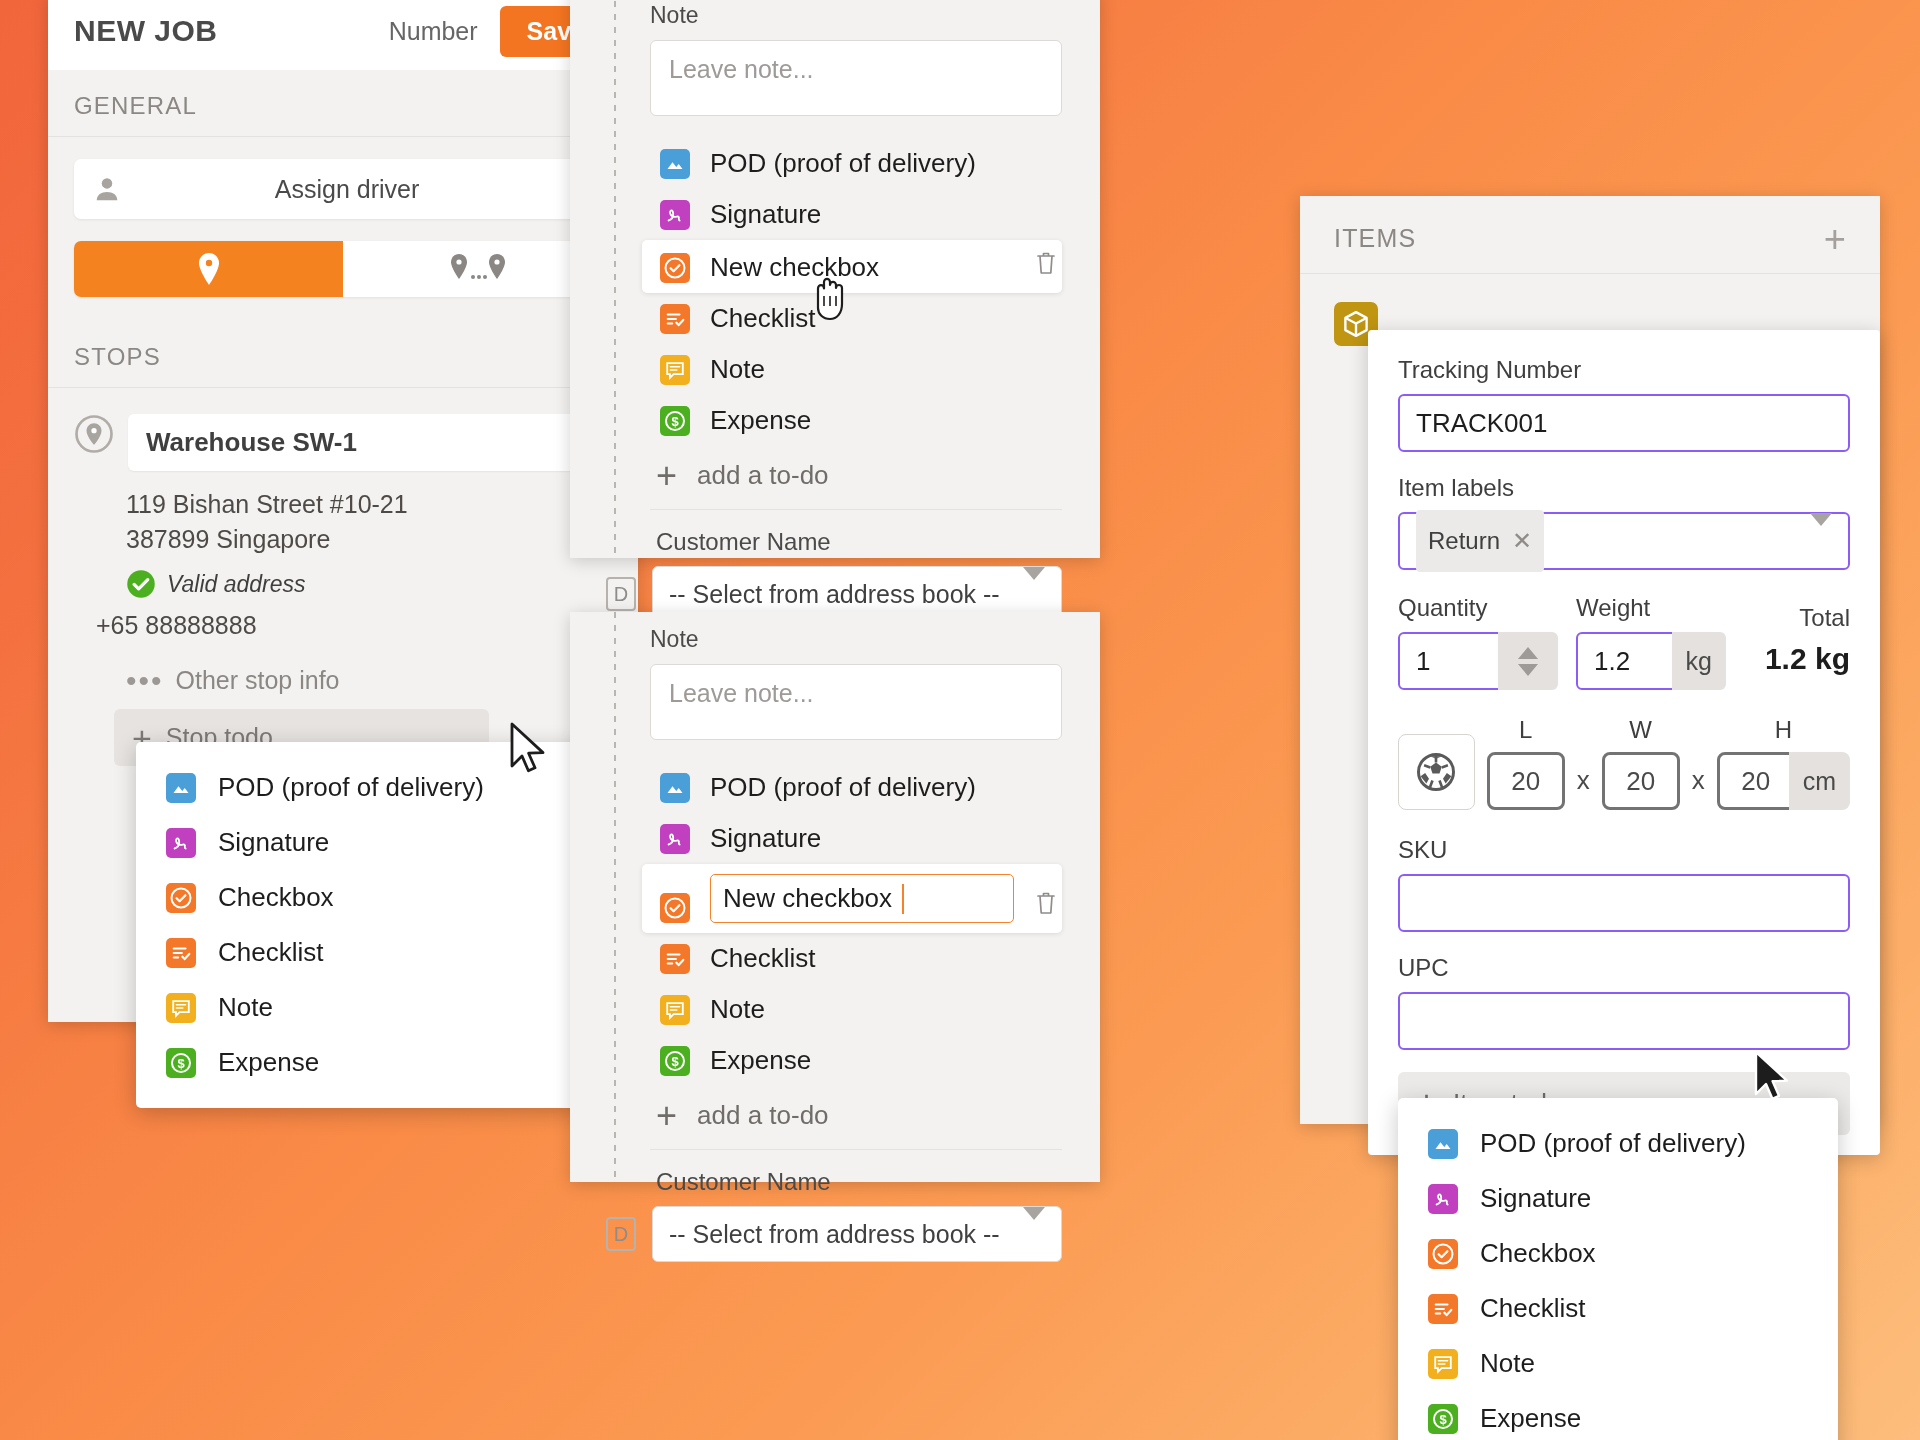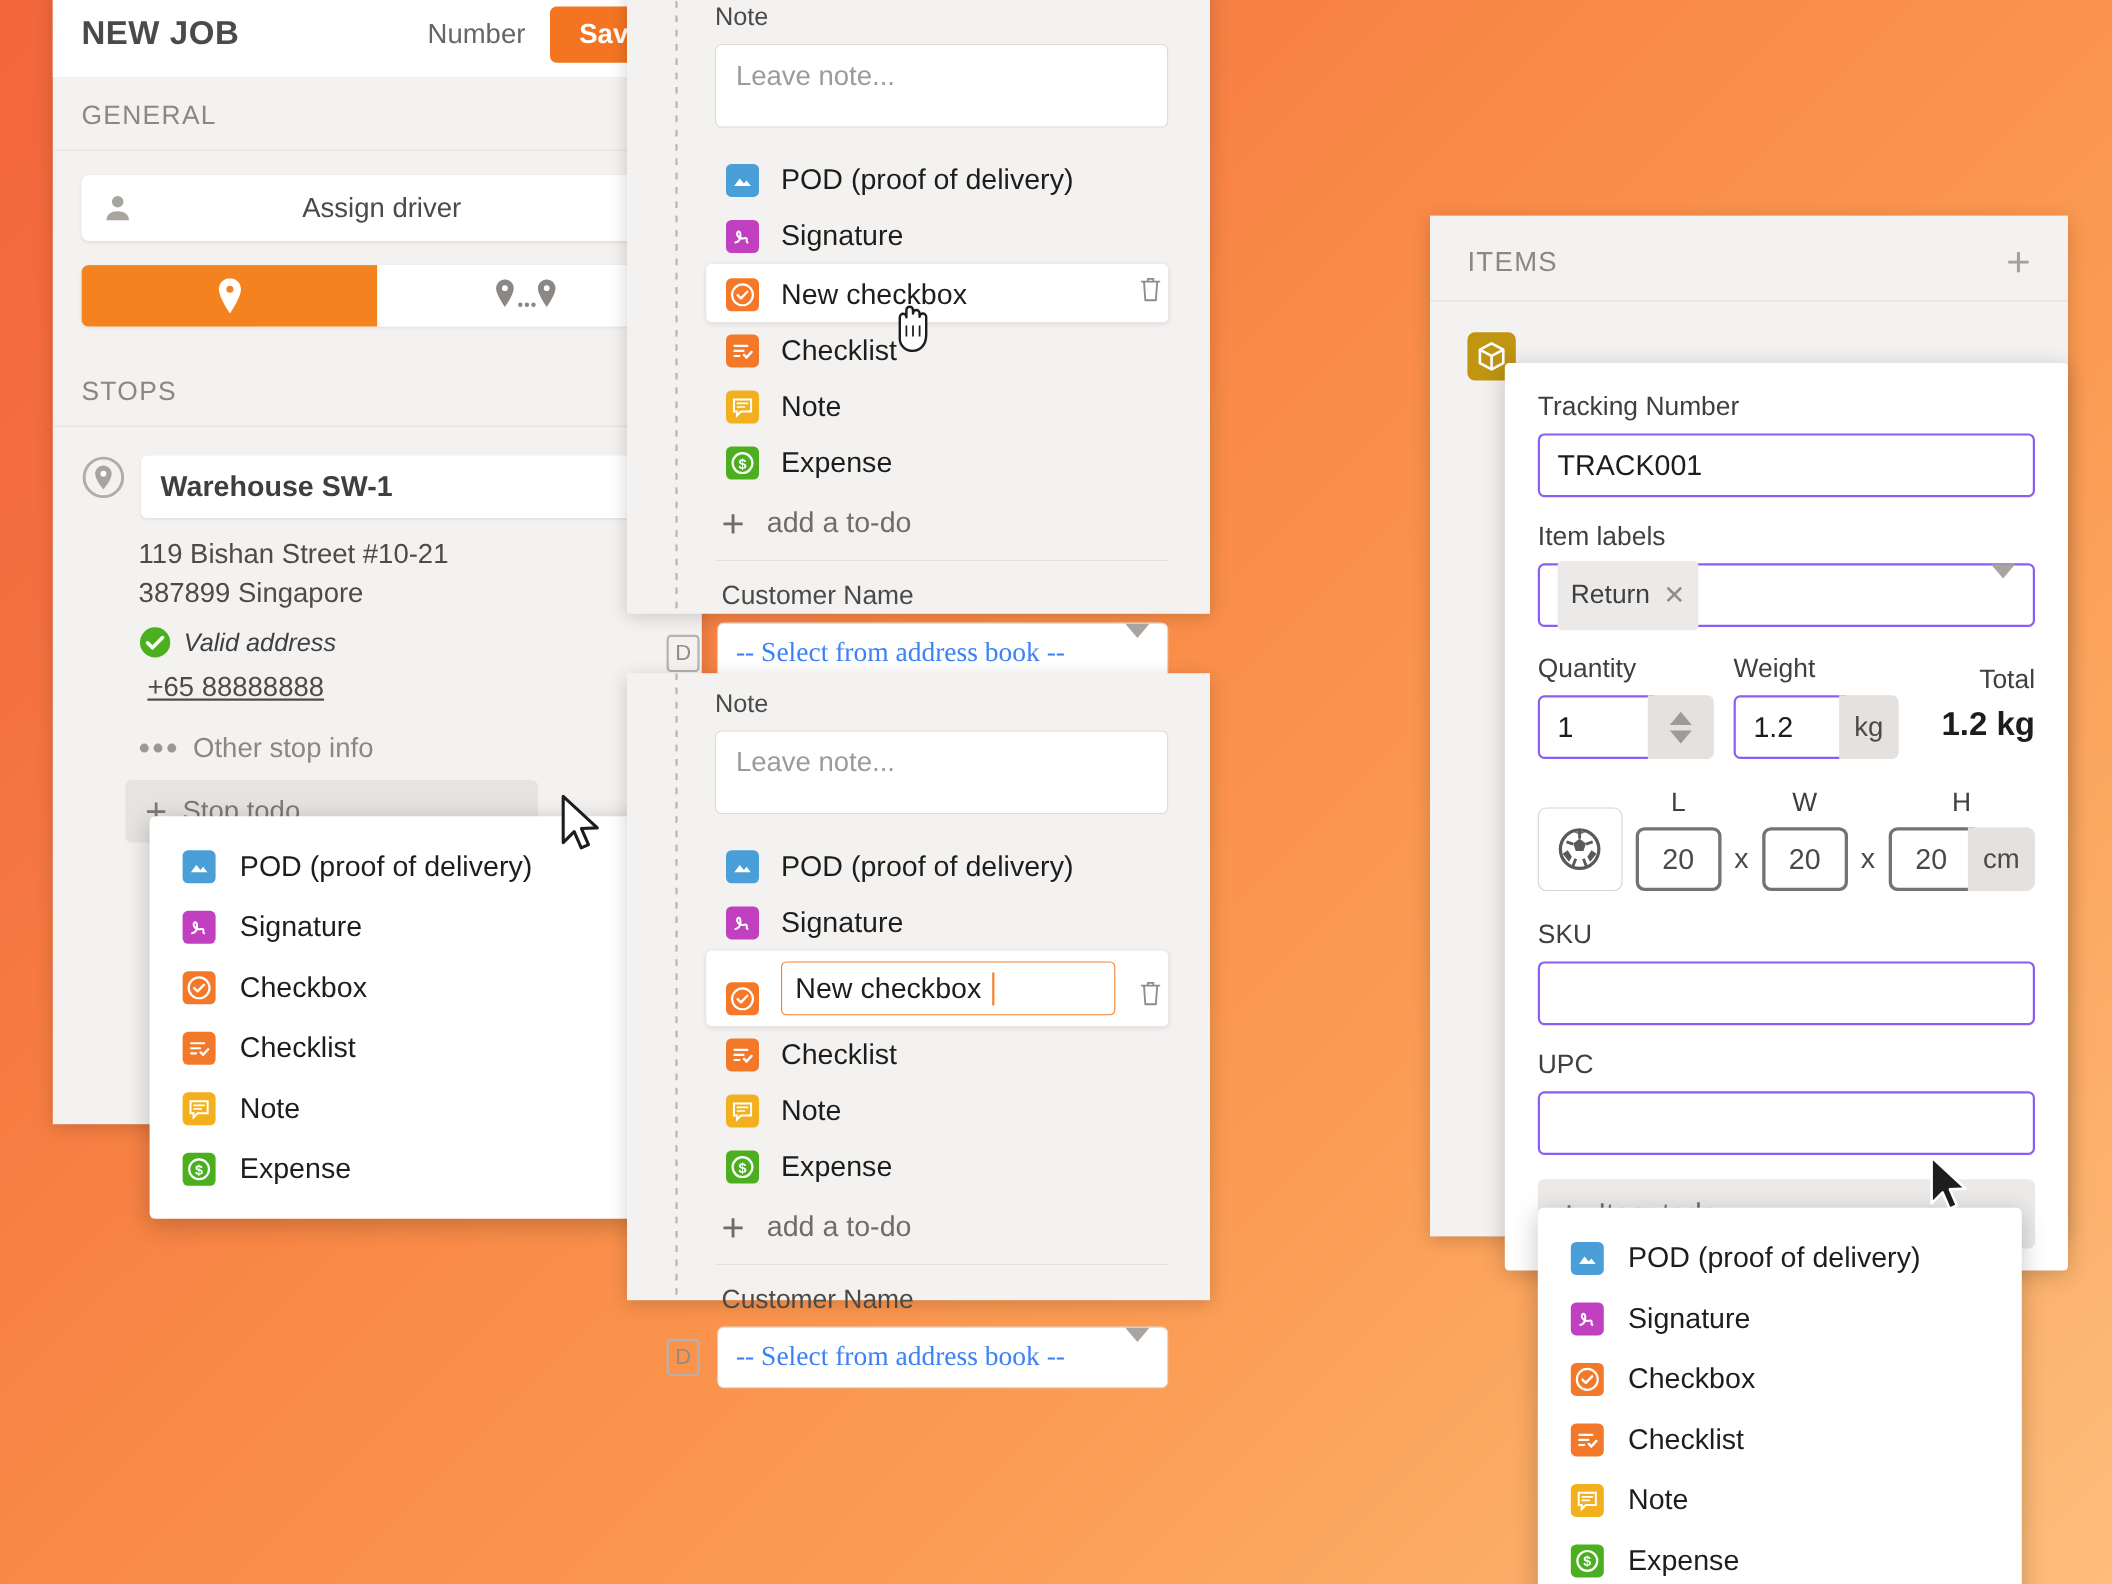--- a/index.html
+++ b/index.html
@@ -29,21 +29,21 @@
          box-shadow: 0 1px 3px rgba(0,0,0,.07); }
   .seg-item { flex: 1; display: flex; align-items: center; justify-content: center; background: #fff; }
   .seg-item.active { background: #f4831f; }
   .stop-card { padding: 26px; }
   .stop-row { display: flex; align-items: flex-start; }
   .stop-name { flex: 1; background: #fff; border-radius: 6px; padding: 13px 18px; font-size: 26px;
                font-weight: bold; color: #3f3f3f; box-shadow: 0 1px 2px rgba(0,0,0,.06); margin-left: 14px; }
   .stop-addr { font-size: 25px; color: #4d4a47; line-height: 35px; margin: 16px 0 0 52px; }
   .valid-row { display: flex; align-items: center; margin: 12px 0 0 52px; gap: 11px; }
   .valid-txt { font-size: 23px; font-style: italic; color: #3f3f3f; }
-  .phone { font-size: 25px; color: #4d4a47; margin: 12px 0 0 60px; text-decoration: underline; }
+  .phone { font-size: 25px; color: #4d4a47; margin: 12px 0 0 22px; }
   .other-info { display: flex; align-items: center; gap: 12px; margin: 26px 0 0 52px;
                 font-size: 25px; color: #8a8784; }
   .stop-todo { margin: 14px 0 0 40px; background: #e6e3e0; border-radius: 6px; padding: 14px 18px;
                display: flex; align-items: center; gap: 14px; font-size: 25px; color: #7c7976; width: 375px; }
 
   
   .dropdown { position: absolute; background: #fff; border-radius: 5px;
               box-shadow: 0 5px 22px rgba(0,0,0,.22); padding: 18px 0; }
   .dd-item { display: flex; align-items: center; gap: 22px; padding: 12px 30px; font-size: 26px; color: #1d1d1d; }
 
@@ -79,21 +79,21 @@
   .edit-input { flex: 1; border: 1.5px solid #f4832c; border-radius: 5px; background: #fff;
                 padding: 8px 12px; font-size: 26px; color: #1d1d1d; display: flex; align-items: center; }
   .caret { display: inline-block; width: 2px; height: 30px; background: #f4832c; margin-left: 10px; }
   .addtodo { display: flex; align-items: center; gap: 20px; padding: 14px 0 18px 6px;
              font-size: 26px; color: #6f6c69; border-bottom: 1px solid #e4e1de; }
   .cust-label { font-size: 24px; color: #4a4a4a; margin: 18px 0 10px 6px; }
   .cust-row { display: flex; align-items: center; gap: 16px; margin-left: -44px; }
   .dbadge { width: 30px; height: 34px; border: 2px solid #b6b2ae; border-radius: 4px; color: #8f8c89;
             font-size: 20px; display: flex; align-items: center; justify-content: center; flex: none; }
   .select { flex: 1; background: #fff; border: 1px solid #ddd9d5; border-radius: 6px; height: 56px;
-            display: flex; align-items: center; padding: 0 16px; font-size: 25px; color: #3b82f6; font-family: Liberation Serif, serif; }
+            display: flex; align-items: center; padding: 0 16px; font-size: 25px; color: #404040; }
   .select .car { margin-left: auto; }
   .caret-dn { width: 0; height: 0; border-left: 11px solid transparent; border-right: 11px solid transparent;
               border-top: 13px solid #a8a4a0; }
 
   
   #right-panel { left: 1300px; top: 196px; width: 580px; height: 928px; }
   .rp-head { display: flex; align-items: center; padding: 28px 34px 20px; border-bottom: 1px solid #e4e1de; }
   .rp-title { font-size: 25px; color: #8a8784; letter-spacing: 1.2px; flex: 1; }
   .item-row { display: flex; align-items: flex-start; padding: 28px 0 0 34px; }
   .ic-box { width: 44px; height: 44px; border-radius: 7px; }

